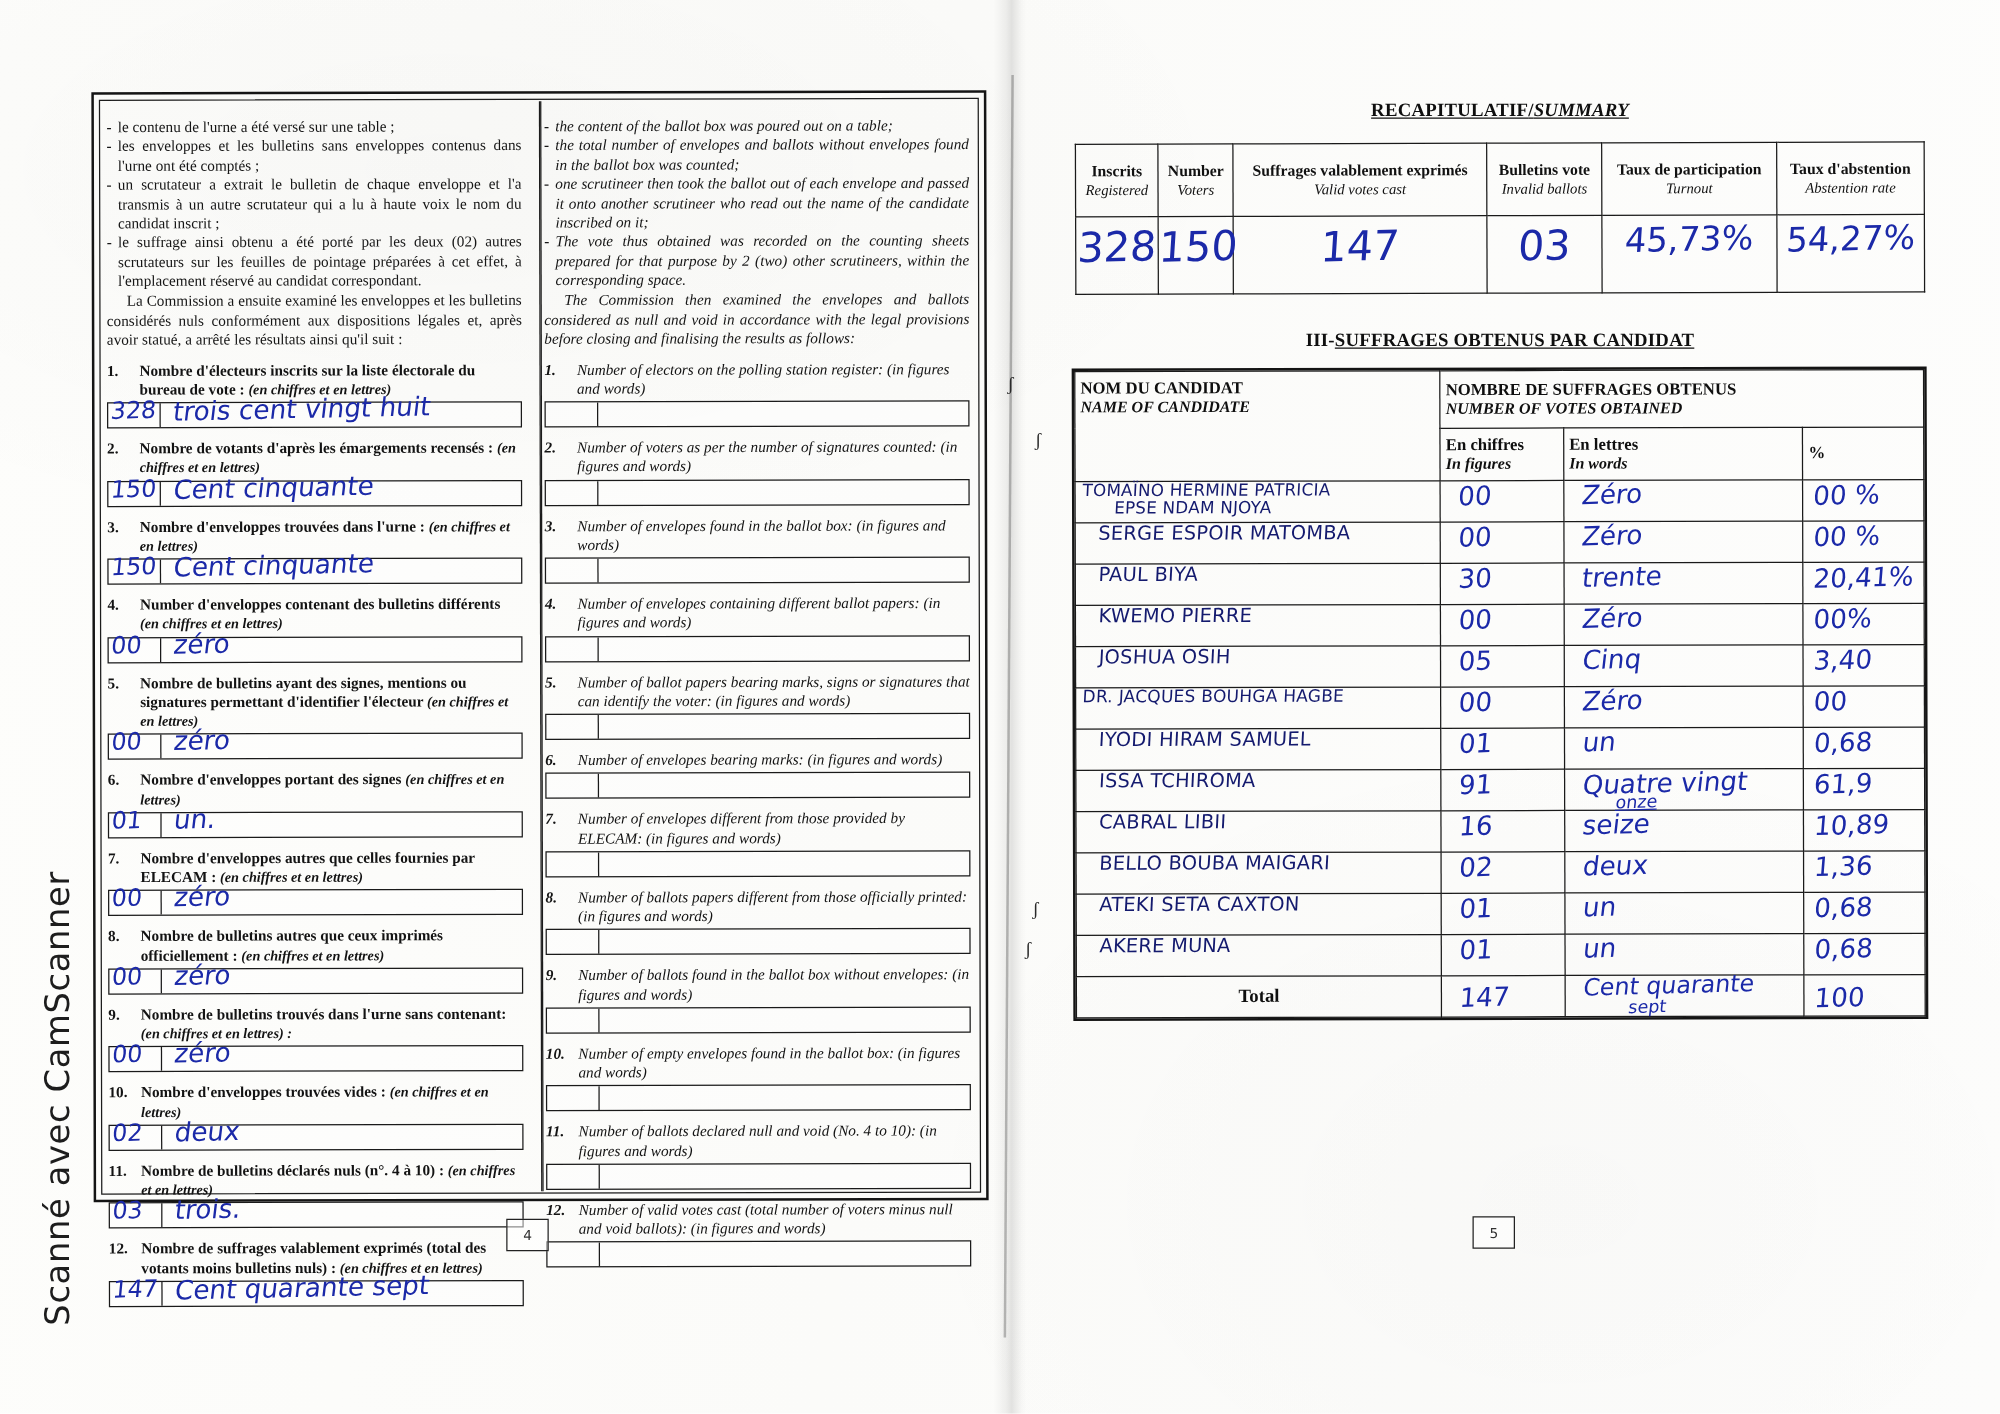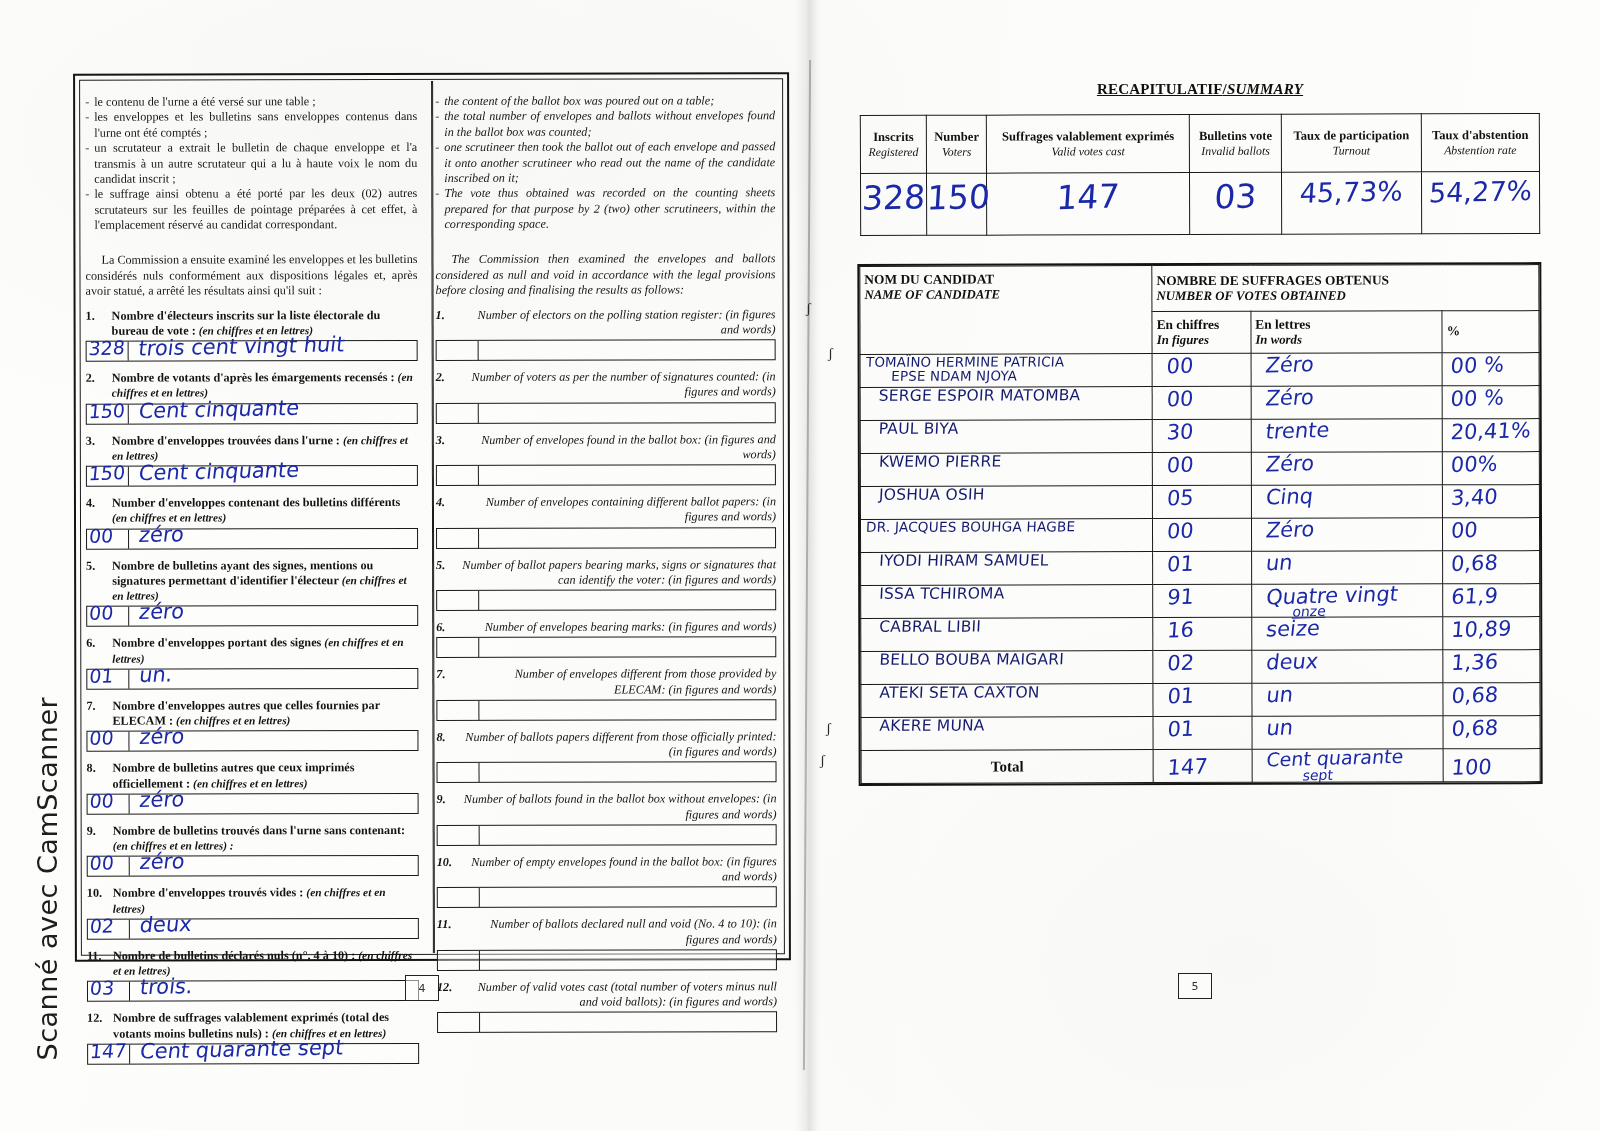--- a/index.html
+++ b/index.html
@@ -63,30 +63,30 @@
   .colwrap { position:absolute; top:0; bottom:0; }
   .col-fr { left:10px; width:332px; }
   .col-en { left:360px; width:340px; }
 
   
   .intro { font-size:12.2px; line-height:1.26; color:#161616; padding-top:19px; }
   .intro.en { font-style:italic; }
   .dashline { display:flex; gap:5px; text-align:justify; }
   .dashline .d { flex:0 0 auto; }
   .dashline .t { flex:1 1 auto; text-align:justify; }
-  .para { margin-top:20px; text-indent:16px; text-align:justify; }
+  .para { margin-top:1px; text-indent:16px; text-align:justify; }
 
   ol.items { list-style:none; margin:0; padding:0; }
   ol.items li { margin-top:9px; }
   .itrow { display:flex; gap:7px; font-size:12.2px; line-height:1.25; color:#131313; }
   .num { flex:0 0 19px; text-align:left; font-weight:bold; }
   .lbl { flex:1 1 auto; font-weight:bold; }
   .lbl i { font-weight:bold; font-style:italic; font-size:11.4px; }
   .col-en .num { font-weight:bold; font-style:italic; }
-  .col-en .lbl { font-weight:normal; font-style:italic;text-align:right; }
+  .col-en .lbl { font-weight:normal; font-style:italic; }
 
   
   .ansbox {
     margin-top:2px; height:21px;
     border:1.4px solid #1a1a1a;
     display:flex;
     position:relative;
     background:rgba(255,255,255,0.4);
   }
   .ansbox .fig { flex:0 0 42px; border-right:1.4px solid #1a1a1a; position:relative; }
@@ -366,21 +366,21 @@
               <span class="hw hw-fig">00</span>
             </div>
             <div class="wrd">
               <span class="hw hw-wrd">zéro</span>
             </div>
           </div>
         </li>
         <li>
           <div class="itrow">
             <span class="num">10.</span>
-            <span class="lbl"><span>Nombre d'enveloppes trouvés vides :</span> <i>(en chiffres et en lettres)</i></span>
+            <span class="lbl"><span>Nombre d'enveloppes trouvées vides :</span> <i>(en chiffres et en lettres)</i></span>
           </div>
           <div class="ansbox">
             <div class="fig">
               <span class="hw hw-fig">02</span>
             </div>
             <div class="wrd">
               <span class="hw hw-wrd">deux</span>
             </div>
           </div>
         </li>
@@ -598,20 +598,23 @@
             <div class="cellhw small">45,73%</div>
           </td>
           <td>
             <div class="cellhw small">54,27%</div>
           </td>
         </tr>
     </tbody>
   </table>
 
   <div class="r-title" style="margin-top:30px;">
+    <div>
+      <span>III-</span><span class="u">SUFFRAGES OBTENUS PAR CANDIDAT</span>
+    </div>
   </div>
 
   <table class="cand">
     <thead>
       <tr>
         <th class="hdr-name" rowspan="2">
           <span>NOM DU CANDIDAT</span>
           <em>NAME OF CANDIDATE</em>
         </th>
         <th colspan="3">

